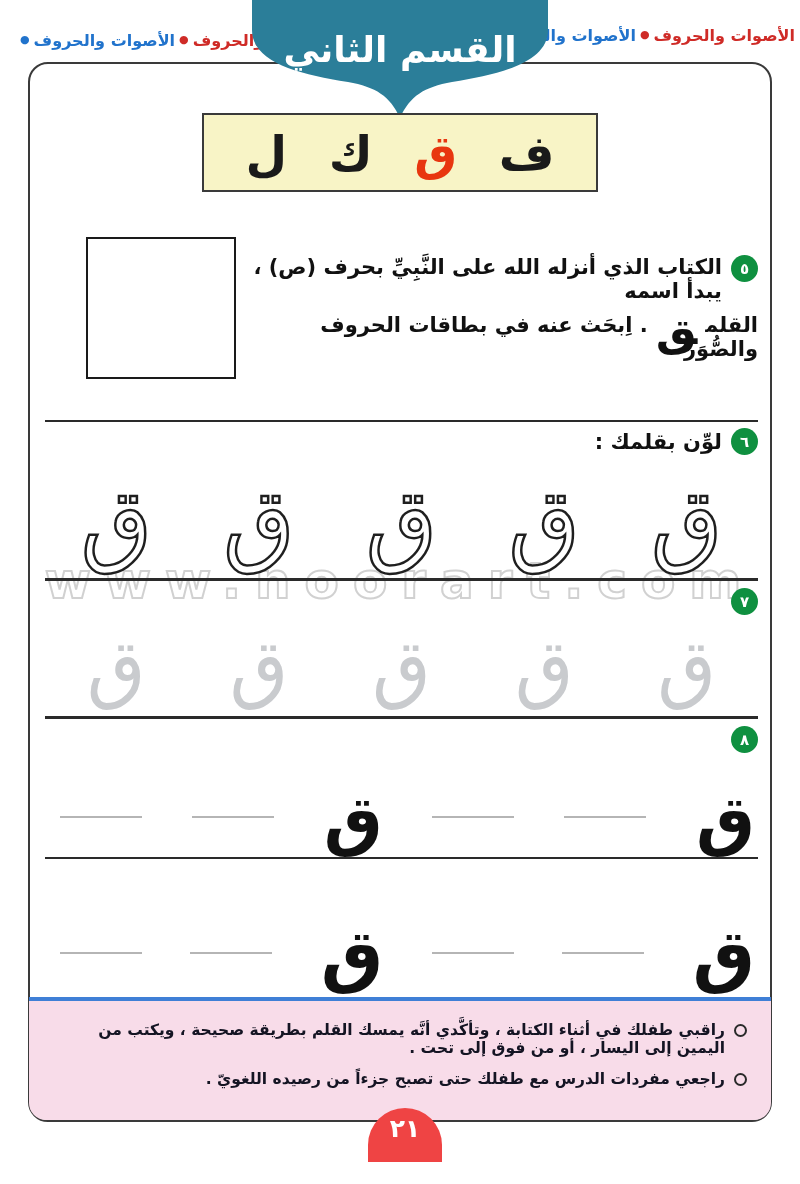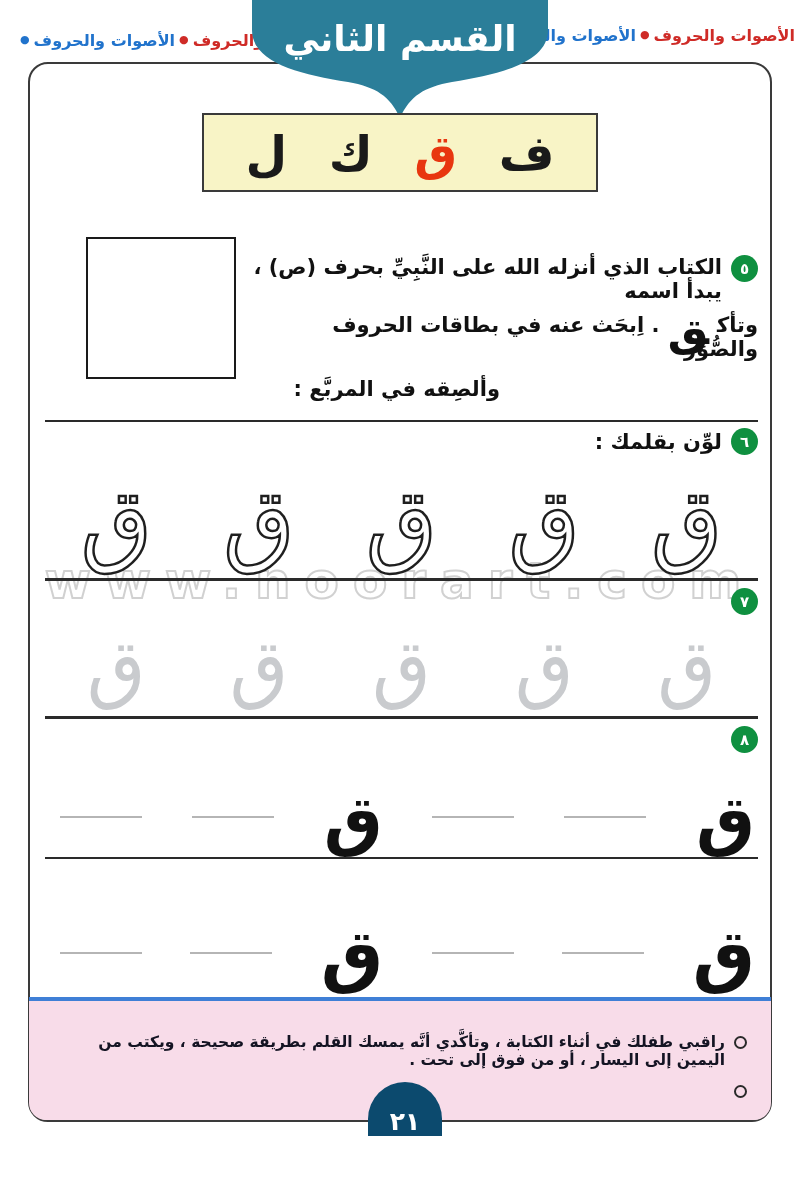--- a/index.html
+++ b/index.html
@@ -17,21 +17,21 @@
   .edge-strip.left  { left:16px;  top:31px; }
   .edge-strip.right { right:5px; top:26px; }
   .c-red  { color:#cf2b27; }
   .c-blue { color:#2173cc; }
   .bullet { font-size:11px; vertical-align:3px; padding:0 4px; }
 
   
   .banner { position:absolute; left:252px; top:0; width:296px; height:118px; z-index:5; }
   .banner svg { position:absolute; left:0; top:0; }
   .banner-title {
-    position:absolute; left:0; top:18px; width:100%; text-align:center;
+    position:absolute; left:0; top:29px; width:100%; text-align:center;
     color:#ffffff; font-size:36px; font-weight:bold; direction:rtl;
   }
 
   
   .frame {
     position:absolute; left:28px; top:62px; width:744px; height:1060px;
     border:2px solid #3a3a3a; border-radius:20px;
   }
 
   
@@ -104,32 +104,32 @@
     color:transparent; -webkit-text-stroke:2px #c6c6c6; opacity:.8;
     z-index:1; white-space:nowrap;
   }
 
   
   .blue-rule { position:absolute; left:29px; top:997px; width:742px; height:4px;
                background:#3f7fd6; z-index:4; }
   .notes-box {
     position:absolute; left:29px; top:1001px; width:742px; height:119px;
     background:#f8dce9; border-radius:0 0 17px 17px; z-index:3;
-    direction:rtl; padding:32px 24px 0 18px;
+    direction:rtl; padding:20px 24px 0 18px;
   }
   .note-line { display:flex; direction:rtl; align-items:flex-start; gap:9px;
                font-size:15.5px; font-weight:bold; color:#141423; margin-bottom:13px; }
   .o-bullet { width:13px; height:13px; border:2px solid #2a2a2a; border-radius:50%;
               background:transparent; flex-shrink:0; margin-top:3px; }
 
   
   .page-tab {
-    position:absolute; left:368px; top:1082px; width:74px; height:54px;
-    background:#0c4a6e; border-radius:37px 37px 0 0; z-index:5;
-    display:flex; align-items:flex-end; justify-content:center;
+    position:absolute; left:368px; top:1108px; width:74px; height:54px;
+    background:#ef4444; border-radius:37px 37px 0 0; z-index:5;
+    display:flex; align-items:flex-start; justify-content:center;
   }
   .page-tab span { color:#ffffff; font-size:25px; font-weight:bold; margin-top:6px; }
 </style>
 </head>
 <body>
 
 <div class="page">
 
   <div class="edge-strip left">
     <span class="c-red">الأصوات والحروف</span><span class="c-red bullet">●</span><span class="c-blue">الأصوات والحروف</span><span class="c-blue bullet">●</span>
@@ -156,23 +156,22 @@
     <span>ل</span>
   </div>
 
   <div class="paste-box"></div>
   <div class="ex5-block">
     <div class="ex5-line1">
       <span class="num-circle">٥</span>
       <span>الكتاب الذي أنزله الله على النَّبِيِّ بحرف (ص) ، يبدأ اسمه</span>
     </div>
     <div class="ex5-line2">
-      <span>وتأك</span><span class="big-letter">ق</span><span>. اِبحَث عنه في بطاقات الحروف والصُّوَر</span>
-    </div>
-    <div class="ex5-line3">وألصِقه في المربَّع :</div>
+      <span>القلم</span><span class="big-letter">ق</span><span>. اِبحَث عنه في بطاقات الحروف والصُّوَر</span>
+    </div>
   </div>
 
   <div class="rule rule1"></div>
 
   <div class="ex-head" style="top:428px;">
     <span class="num-circle">٦</span>
     <span>لوِّن بقلمك :</span>
   </div>
   <div class="letter-row outline-row">
     <span>ق</span>
@@ -222,20 +221,21 @@
   </div>
 
   <div class="blue-rule"></div>
   <div class="notes-box">
     <div class="note-line">
       <span class="o-bullet"></span>
       <span>راقبي طفلك في أثناء الكتابة ، وتأكَّدي أنَّه يمسك القلم بطريقة صحيحة ، ويكتب من اليمين إلى اليسار ، أو من فوق إلى تحت .</span>
     </div>
     <div class="note-line">
       <span class="o-bullet"></span>
+      <span>راجعي مفردات الدرس مع طفلك حتى تصبح جزءاً من رصيده اللغويّ .</span>
     </div>
   </div>
 
   <div class="page-tab">
     <span>٢١</span>
   </div>
 
 </div>
 
 </body></html>

